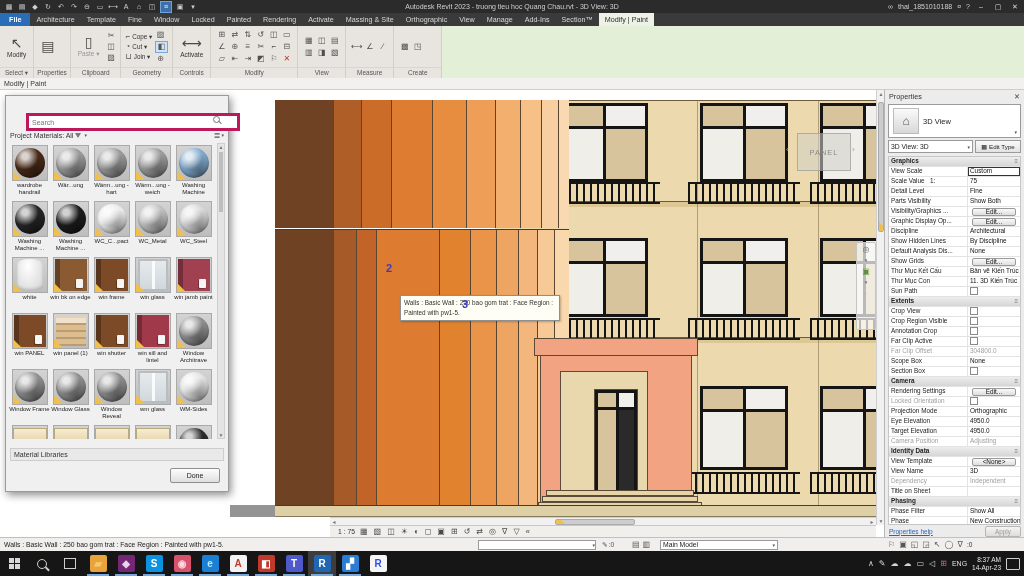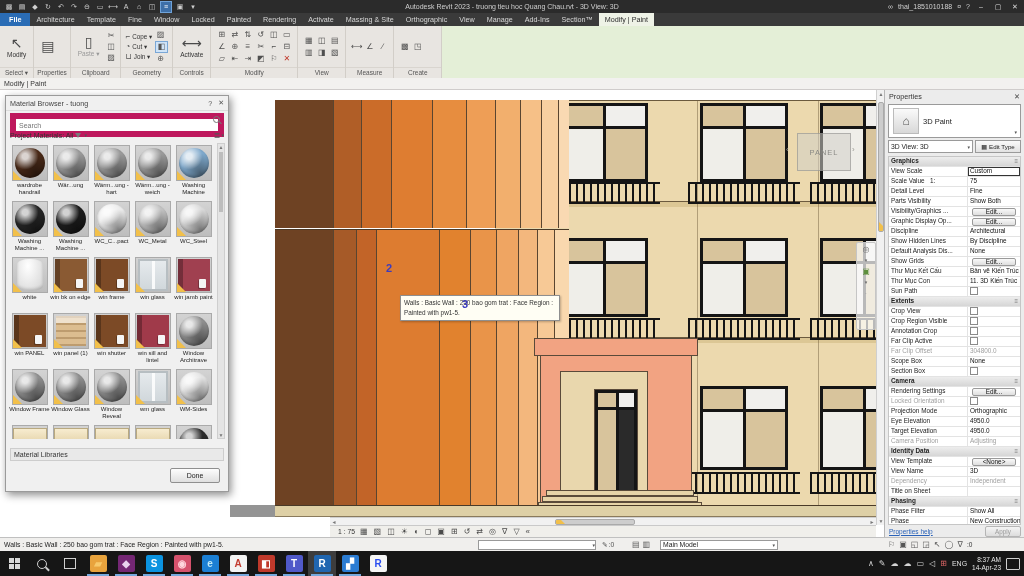--- a/index.html
+++ b/index.html
@@ -110,21 +110,21 @@
   
   #vcb{position:absolute;left:330px;top:435px;width:546px;height:12px;background:#f0efeb;border-top:1px solid #c9c9c9;display:flex;align-items:center;gap:5px;padding-left:8px;box-sizing:border-box;z-index:8;}
   #vcb .scale{font-size:6.8px;color:#333;}
   #vcb .vi{font-size:8px;color:#4a4a4a;line-height:10px;}
 
   
   #dlg{position:absolute;left:5px;top:5px;width:222px;height:395px;background:#f0f0f0;border:1px solid #9a9a9a;box-shadow:2px 3px 8px rgba(0,0,0,.45);z-index:50;}
   #dlg-title{height:14px;display:flex;align-items:center;font-size:7.2px;color:#444;padding:0 4px;border-bottom:1px solid #dcdcdc;}
   #dlg-title .dbtn{margin-left:6px;color:#555;font-size:7px;}
   #dlg-title .sp{flex:1;}
-  #dlg-search{position:absolute;left:4px;top:17px;width:214px;height:24px;box-sizing:border-box;border:6px solid #be185d;background:#fff;font-size:7px;color:#777;padding:0 14px 0 3px;font-family:"Liberation Sans",sans-serif;}
+  #dlg-search{position:absolute;left:20px;top:17px;width:214px;height:18px;box-sizing:border-box;border:3px solid #be185d;background:#fff;font-size:7px;color:#777;padding:0 14px 0 3px;font-family:"Liberation Sans",sans-serif;}
   .mag{position:absolute;right:8px;top:20px;width:5px;height:5px;border:1.2px solid #777;border-radius:50%;}
   .mag::after{content:"";position:absolute;width:4px;height:1.2px;background:#777;transform:rotate(45deg);right:-3px;bottom:-1px;}
   #dlg-filter{position:absolute;left:4px;top:33px;width:214px;height:12px;display:flex;align-items:center;font-size:7px;color:#333;}
   .funnel{width:0;height:0;border-left:3px solid transparent;border-right:3px solid transparent;border-top:5px solid #7a7a7a;margin:0 2px;}
   .caret{font-size:5px;color:#555;margin-left:1px;}
   #dlg-filter .sp{flex:1;}
   .listicon{font-size:8px;color:#555;}
   #matgrid{position:absolute;left:3px;top:47px;width:208px;height:296px;display:grid;grid-template-columns:repeat(5,41px);grid-auto-rows:56px;overflow:hidden;background:#f0f0f0;}
   .mat{display:flex;flex-direction:column;align-items:center;padding-top:2px;}
   .thumb{width:36px;height:36px;background:linear-gradient(#d3d3d3,#bdbdbd);border:1px solid #aaa;position:relative;box-sizing:border-box;display:flex;align-items:center;justify-content:center;overflow:hidden;}
@@ -577,26 +577,20 @@
           <span class="vi">↺</span>
           <span class="vi">⇄</span>
           <span class="vi">◎</span>
           <span class="vi">∇</span>
           <span class="vi">▽</span>
           <span class="vi">«</span>
         </div>
     </div>
 
     <div id="dlg">
-      <div id="dlg-title">
-        <span>Material Browser - tuong</span>
-        <span class="sp"></span>
-        <span class="dbtn">?</span>
-        <span class="dbtn">✕</span>
-      </div>
       <input id="dlg-search" placeholder="Search" style="">
       <span class="mag"></span>
       <div id="dlg-filter">
         <span>Project Materials: All</span>
         <span class="funnel"></span>
         <span class="caret">▾</span>
         <span class="sp"></span>
         <span class="listicon">≣</span>
         <span class="caret">▾</span>
       </div>
@@ -821,21 +815,21 @@
       <div id="dlg-done">Done</div>
     </div>
 
     <div id="props">
       <div id="props-head">
         <span>Properties</span>
         <span class="x">✕</span>
       </div>
       <div id="typesel">
         <span class="tico">⌂</span>
-        <span class="tname">3D Paint</span>
+        <span class="tname">3D View</span>
         <span class="tarrow">▾</span>
       </div>
       <div id="selrow">
         <div id="selcombo">
           <span>3D View: 3D</span>
             <span class="sp"></span>
             <span class="caret">▾</span>
         </div>
         <div id="edittype">
           <span>▦</span>

